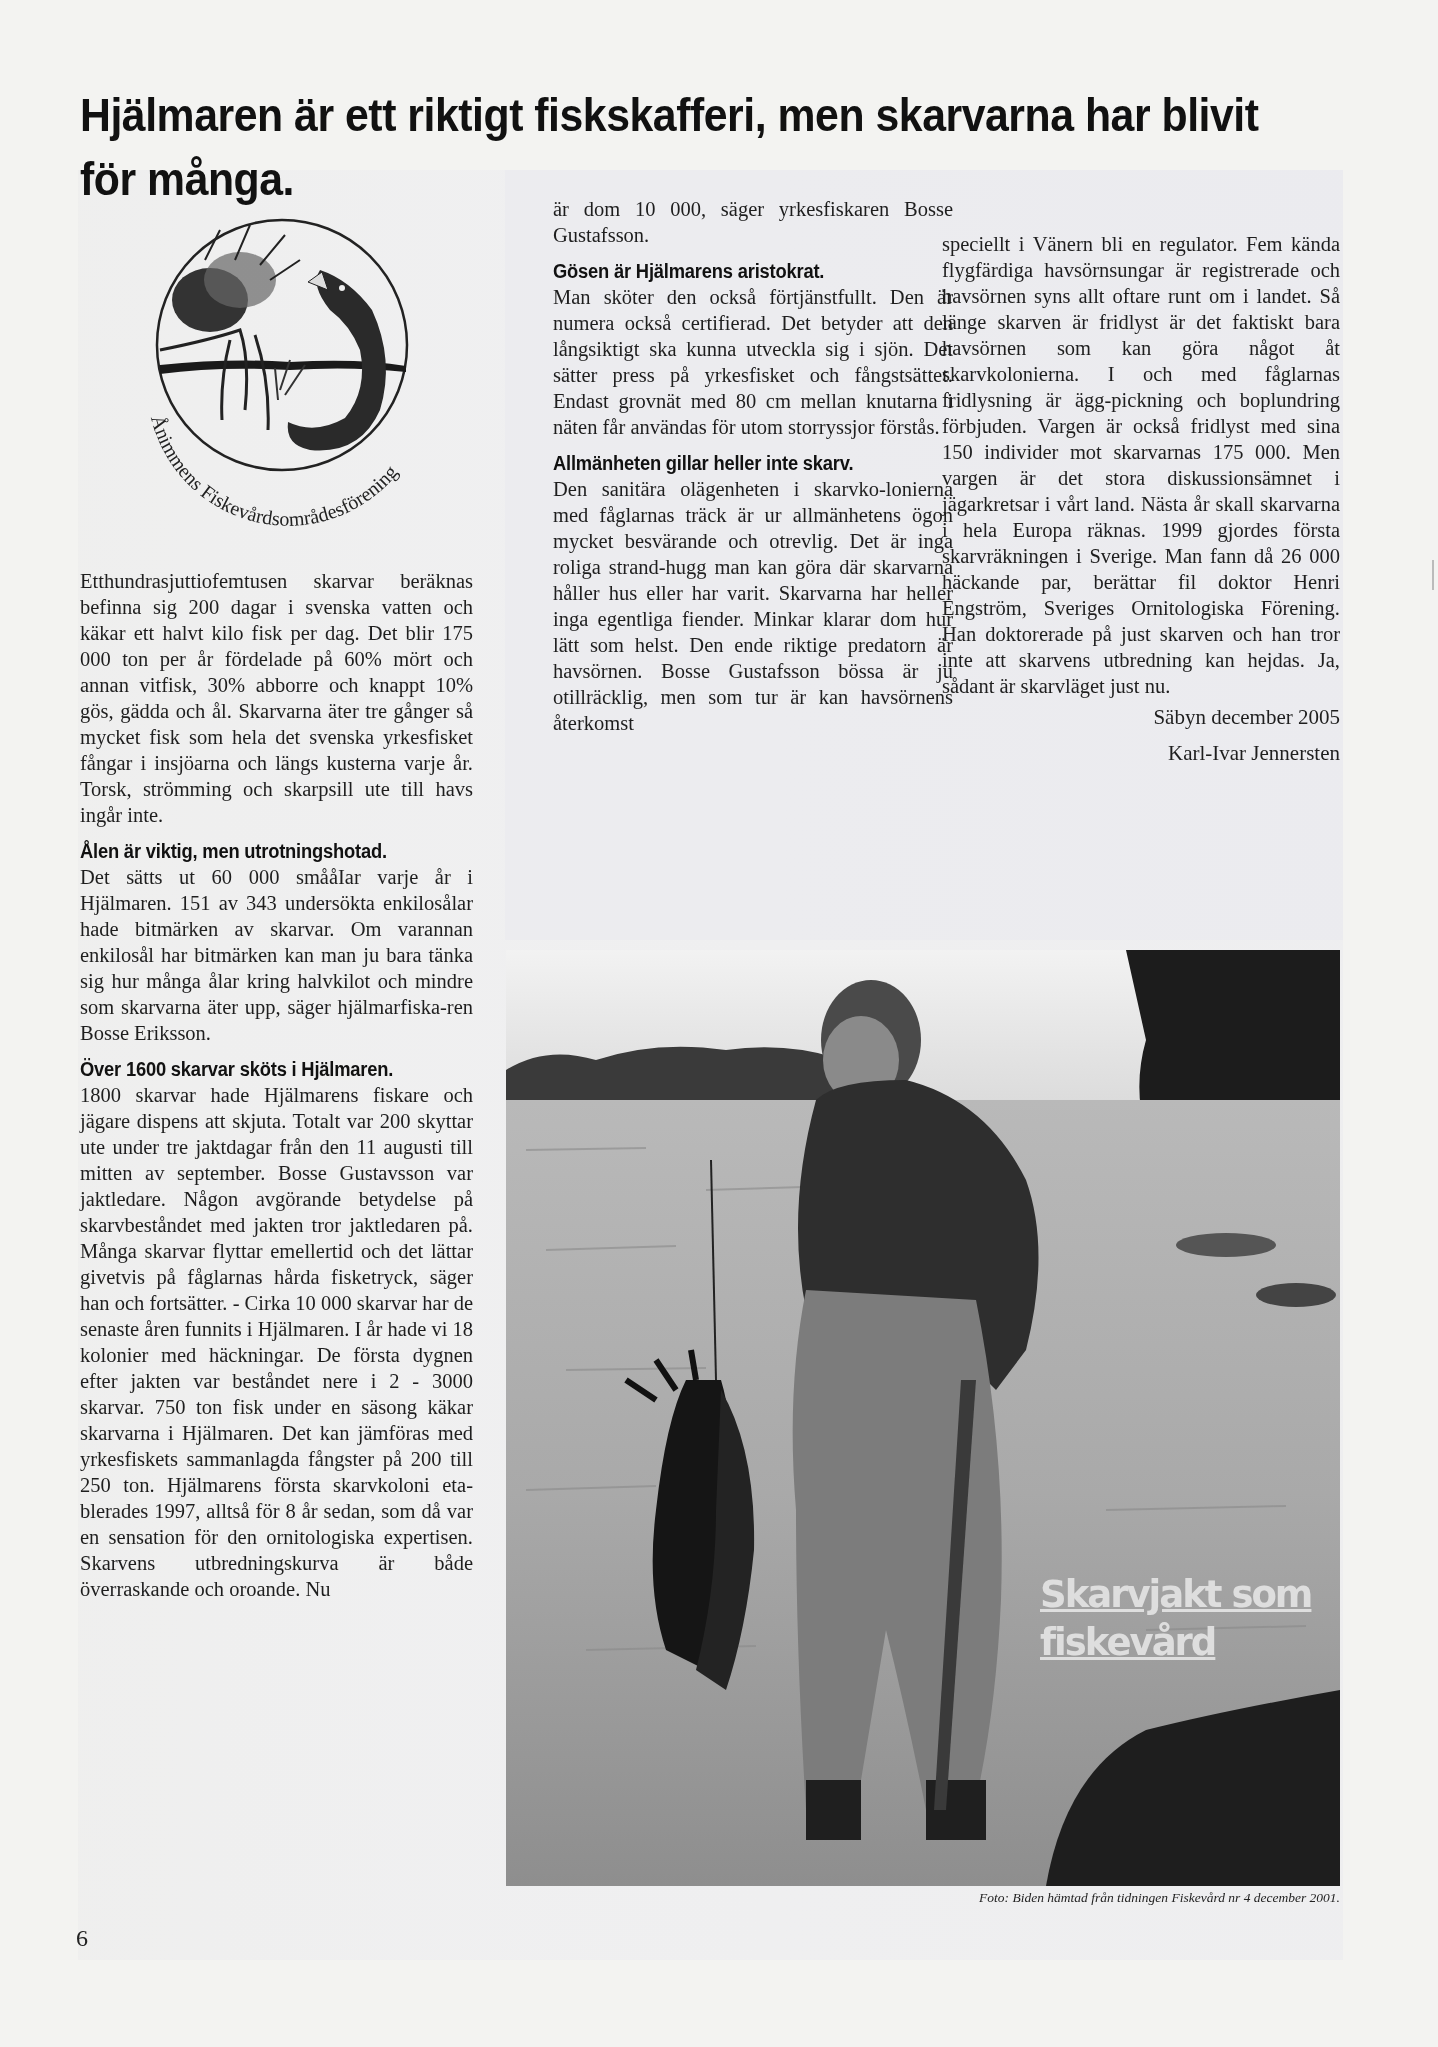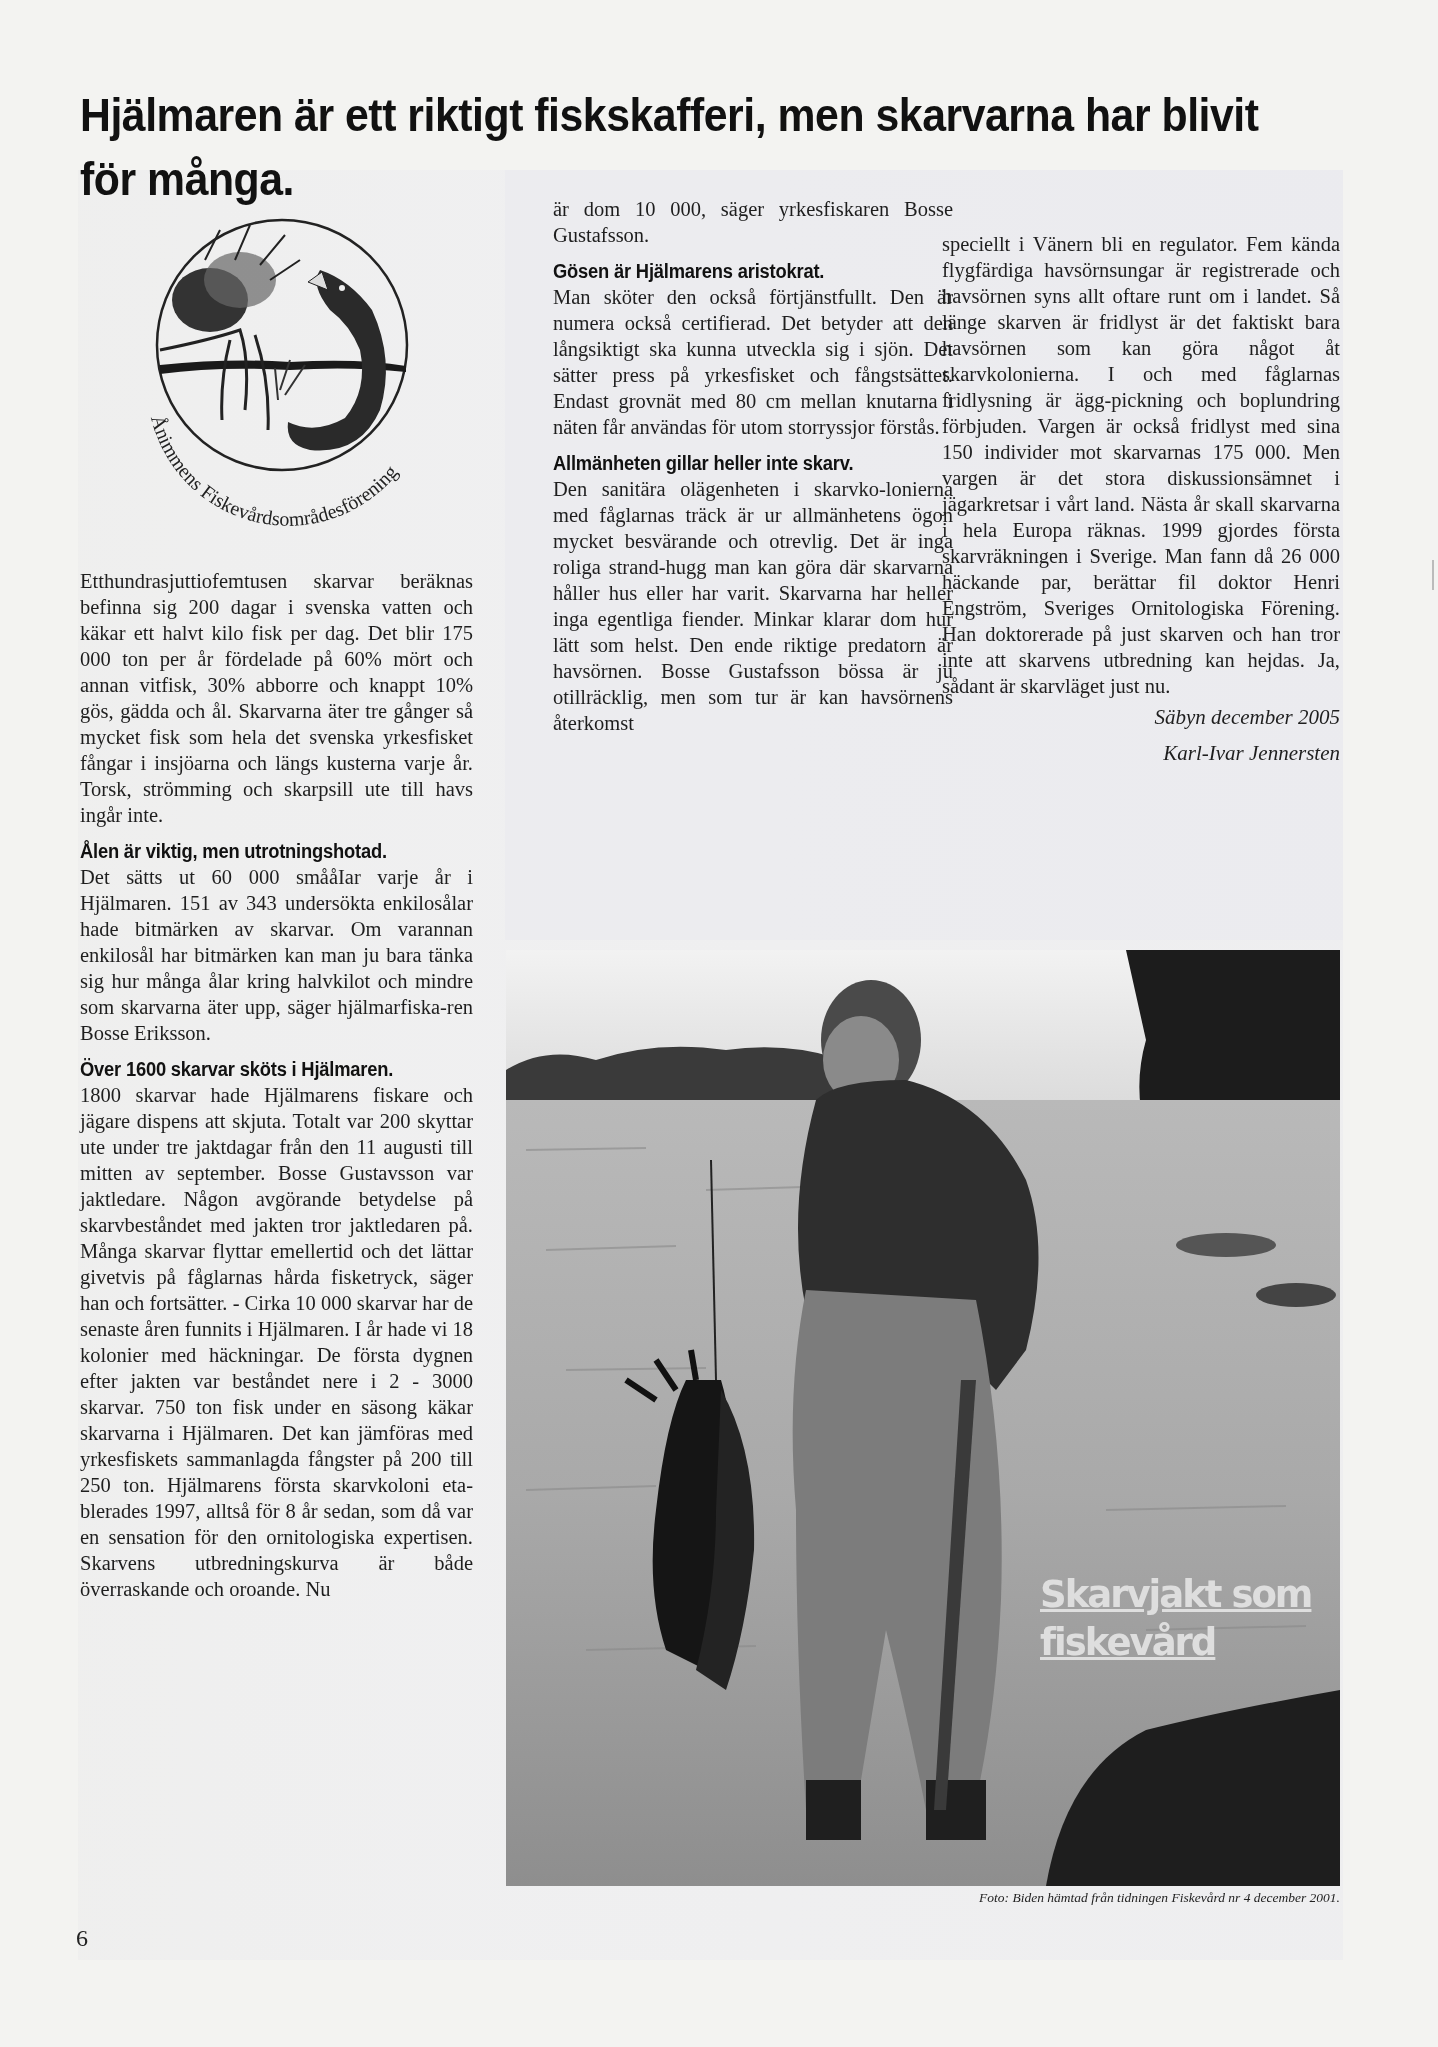--- a/index.html
+++ b/index.html
@@ -28,21 +28,21 @@
   .col p { margin: 0; }
   .col h3 {
     margin: 0; font-family: "Liberation Sans", sans-serif; font-weight: bold;
     font-size: 19.5px; line-height: 26px; color: #111; letter-spacing: -0.2px;
     transform: scaleX(0.94); transform-origin: left top; white-space: nowrap;
   }
   .gap { height: 10px; }
   #col1 { left: 80px; top: 568px; width: 393px; }
   #col2 { left: 510px; top: 196px; width: 400px; margin-left: 43px; }
   #col3 { left: 942px; top: 204px; width: 398px; margin-top: 27px; }
-  .sig { text-align: right; font-style: italic; font-size: 21px; line-height: 36px; }
+  .sig { text-align: right; font-size: 21px; line-height: 36px; }
   .logo { position: absolute; left: 110px; top: 190px; width: 345px; height: 360px; }
   .photo {
     position: absolute; left: 506px; top: 950px; width: 834px; height: 936px;
     overflow: hidden; background: #9a9a9a;
   }
   .photo svg { display: block; }
   .photo-title {
     position: absolute; left: 1040px; top: 1571px; width: 300px;
     font-family: "DejaVu Sans", sans-serif; font-weight: bold;
     font-size: 37px; line-height: 48px; color: #e4e4e4; letter-spacing: -2px;

